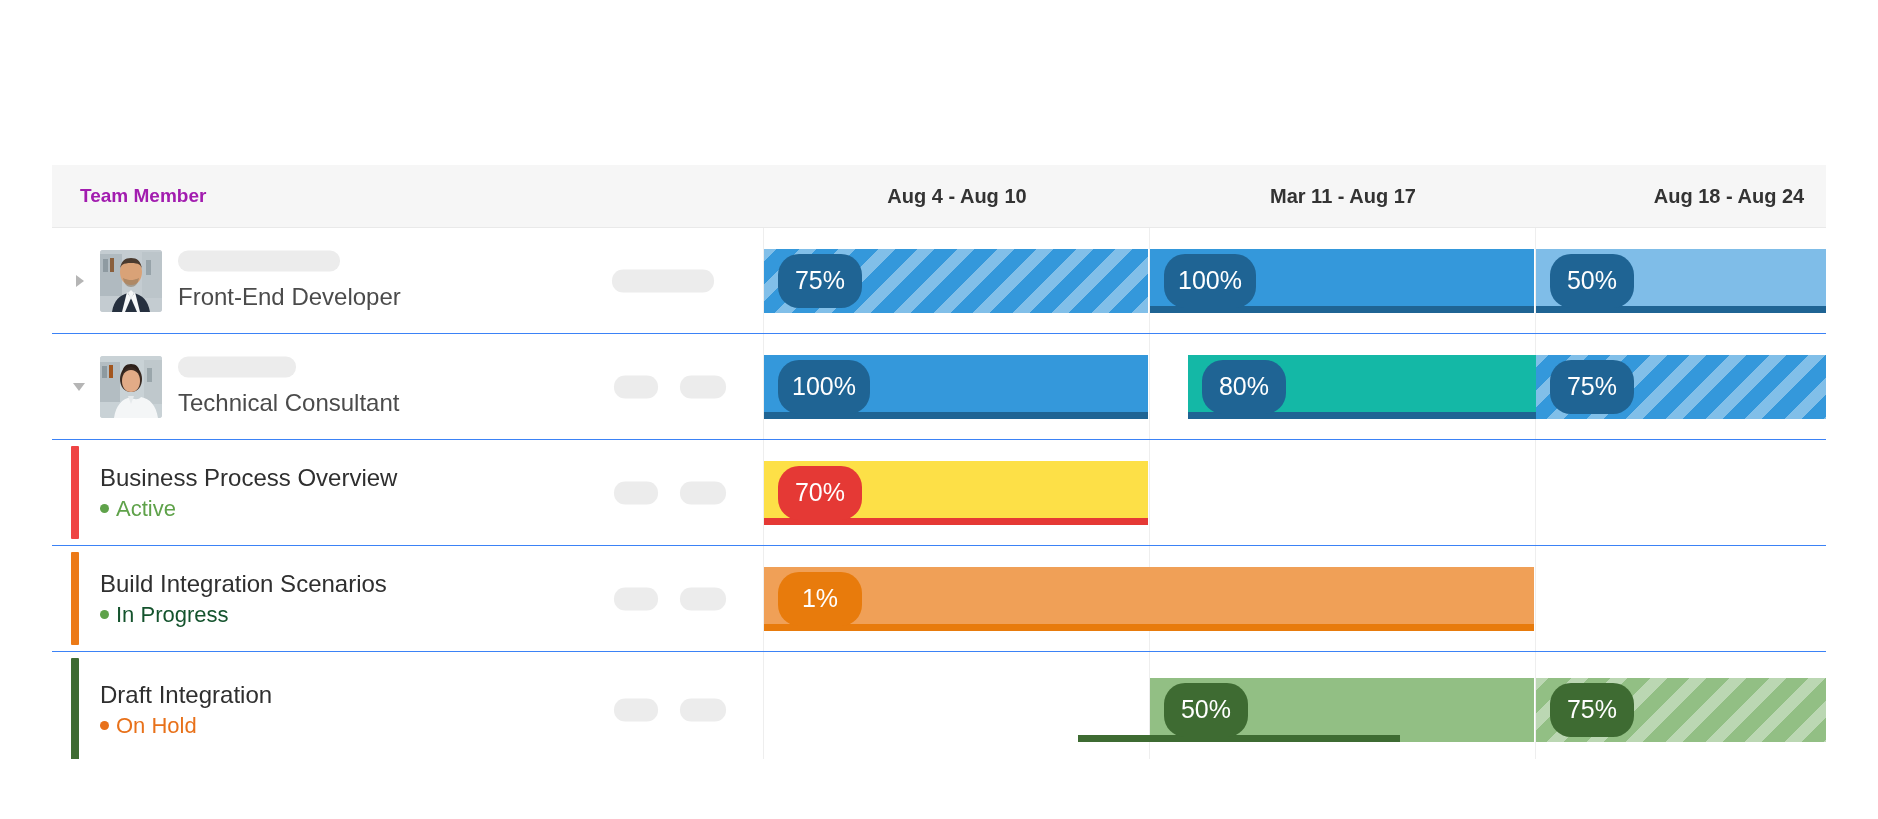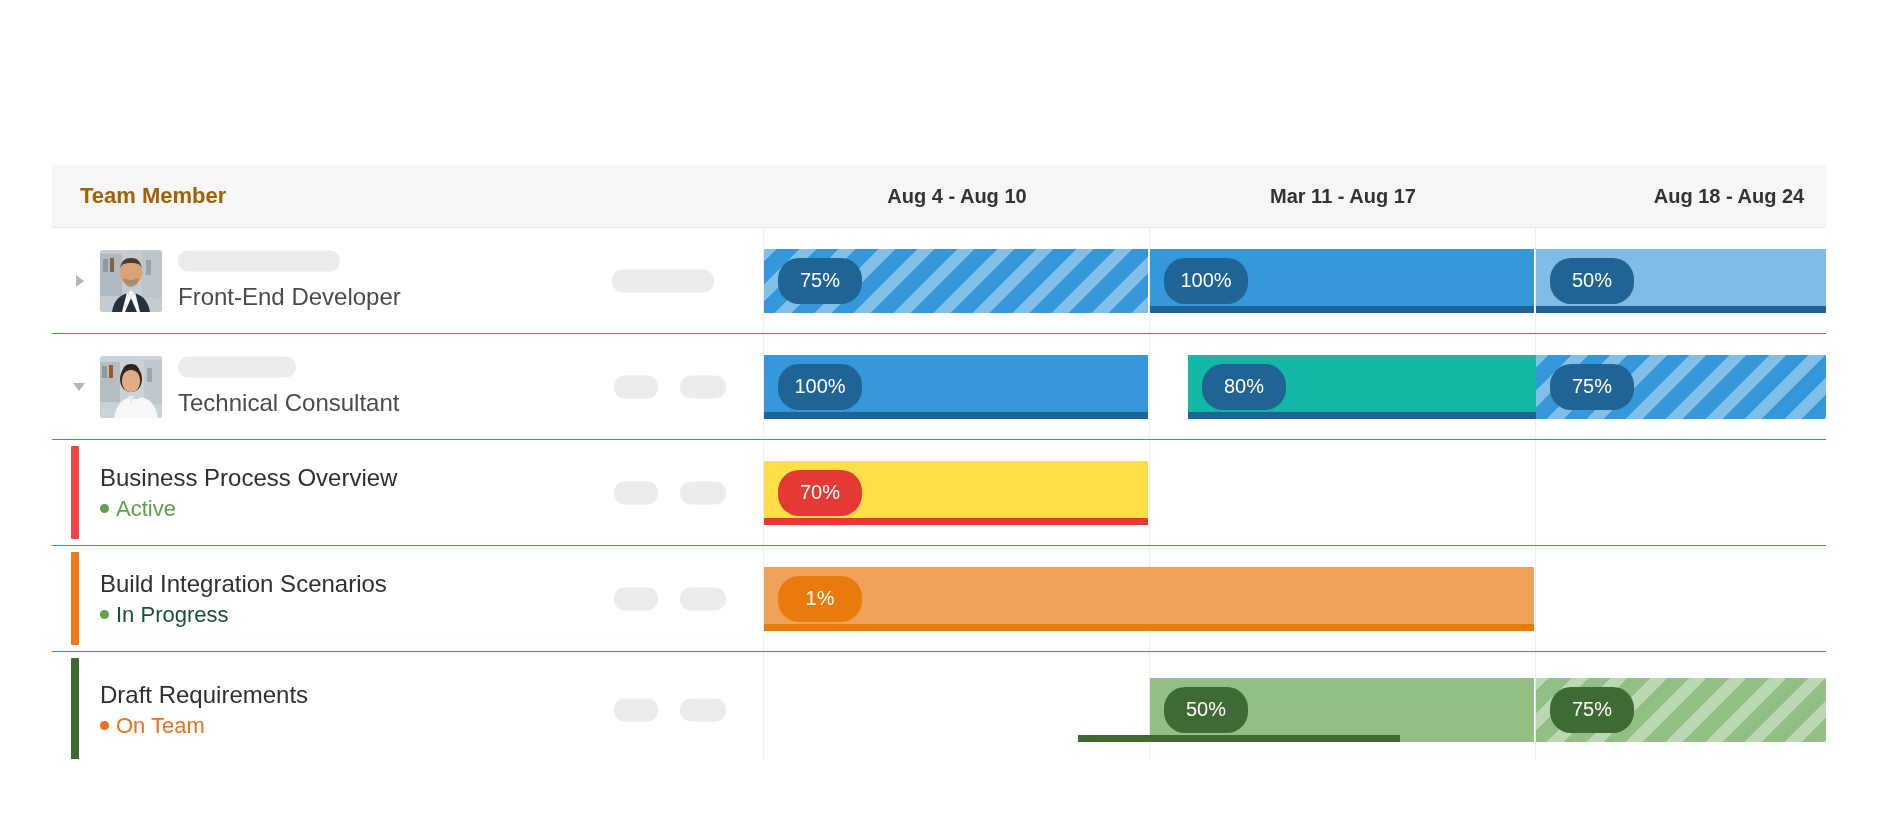--- a/index.html
+++ b/index.html
@@ -26,21 +26,21 @@
 
   
   .thead{
     position:relative;height:62px;
     background:#f6f6f6;
     border-bottom:1px solid #e9e9e9;
   }
   .th-member{
     position:absolute;left:28px;top:0;height:62px;
     display:flex;align-items:center;
-    font-size:22px;font-weight:600;color:#a16207;
+    font-size:19px;font-weight:600;color:#a21caf;
   }
   .th-date{
     position:absolute;top:0;height:62px;
     display:flex;align-items:center;justify-content:center;
     font-size:20px;font-weight:600;color:#333;
   }
   .th-d0{left:712px;width:386px;}
   .th-d1{left:1098px;width:386px;}
   .th-d2{left:1484px;width:386px;}
 
@@ -143,24 +143,24 @@
     background-image:repeating-linear-gradient(
       -45deg,
       rgba(255,255,255,0.38) 0px,
       rgba(255,255,255,0.38) 12px,
       rgba(255,255,255,0) 12px,
       rgba(255,255,255,0) 28px
     );
   }
   .badge{
     position:absolute;left:14px;top:50%;transform:translateY(-50%);
-    height:46px;min-width:56px;padding:0 14px;
+    height:54px;min-width:56px;padding:0 14px;
     border-radius:21px;
     display:flex;align-items:center;justify-content:center;
-    color:#fff;font-size:20px;font-weight:400;
+    color:#fff;font-size:25px;font-weight:400;
     z-index:3;white-space:nowrap;
   }
   .prog{
     position:absolute;left:0;bottom:0;height:7px;z-index:2;
   }
   .prog-out{
     position:absolute;bottom:0;height:7px;z-index:2;
   }
 </style>
 </head>
@@ -314,24 +314,24 @@
             <div class="prog" style="width: 770px; background: rgb(232, 123, 12);"></div>
           </div>
         </div>
         <div class="row row-tall">
           <div class="colline cl0" style="left: 711px;"></div>
           <div class="colline cl1" style="left: 1097px;"></div>
           <div class="colline cl2" style="left: 1483px;"></div>
           <div class="labelcell">
             <div class="accent" style="background: rgb(62, 107, 50);"></div>
             <div class="task-text">
-              <div class="task-name">Draft Requirements</div>
+              <div class="task-name">Draft Integration</div>
               <div class="task-status" style="color: rgb(232, 113, 26);">
                 <span class="dot" style="background: rgb(232, 113, 26);"></span>
-                <span>On Team</span>
+                <span>On Hold</span>
               </div>
             </div>
             <div class="actions" style="left: 562px;">
               <span class="pill pill-w1"></span>
               <span class="pill pill-w2"></span>
             </div>
           </div>
           <div class="bar" style="left: 1098px; width: 384px; background: rgb(146, 191, 132);">
             <div class="badge" style="background: rgb(62, 107, 50);">50%</div>
             <div class="prog" style="width: 249.6px; background: rgb(62, 107, 50);"></div>

